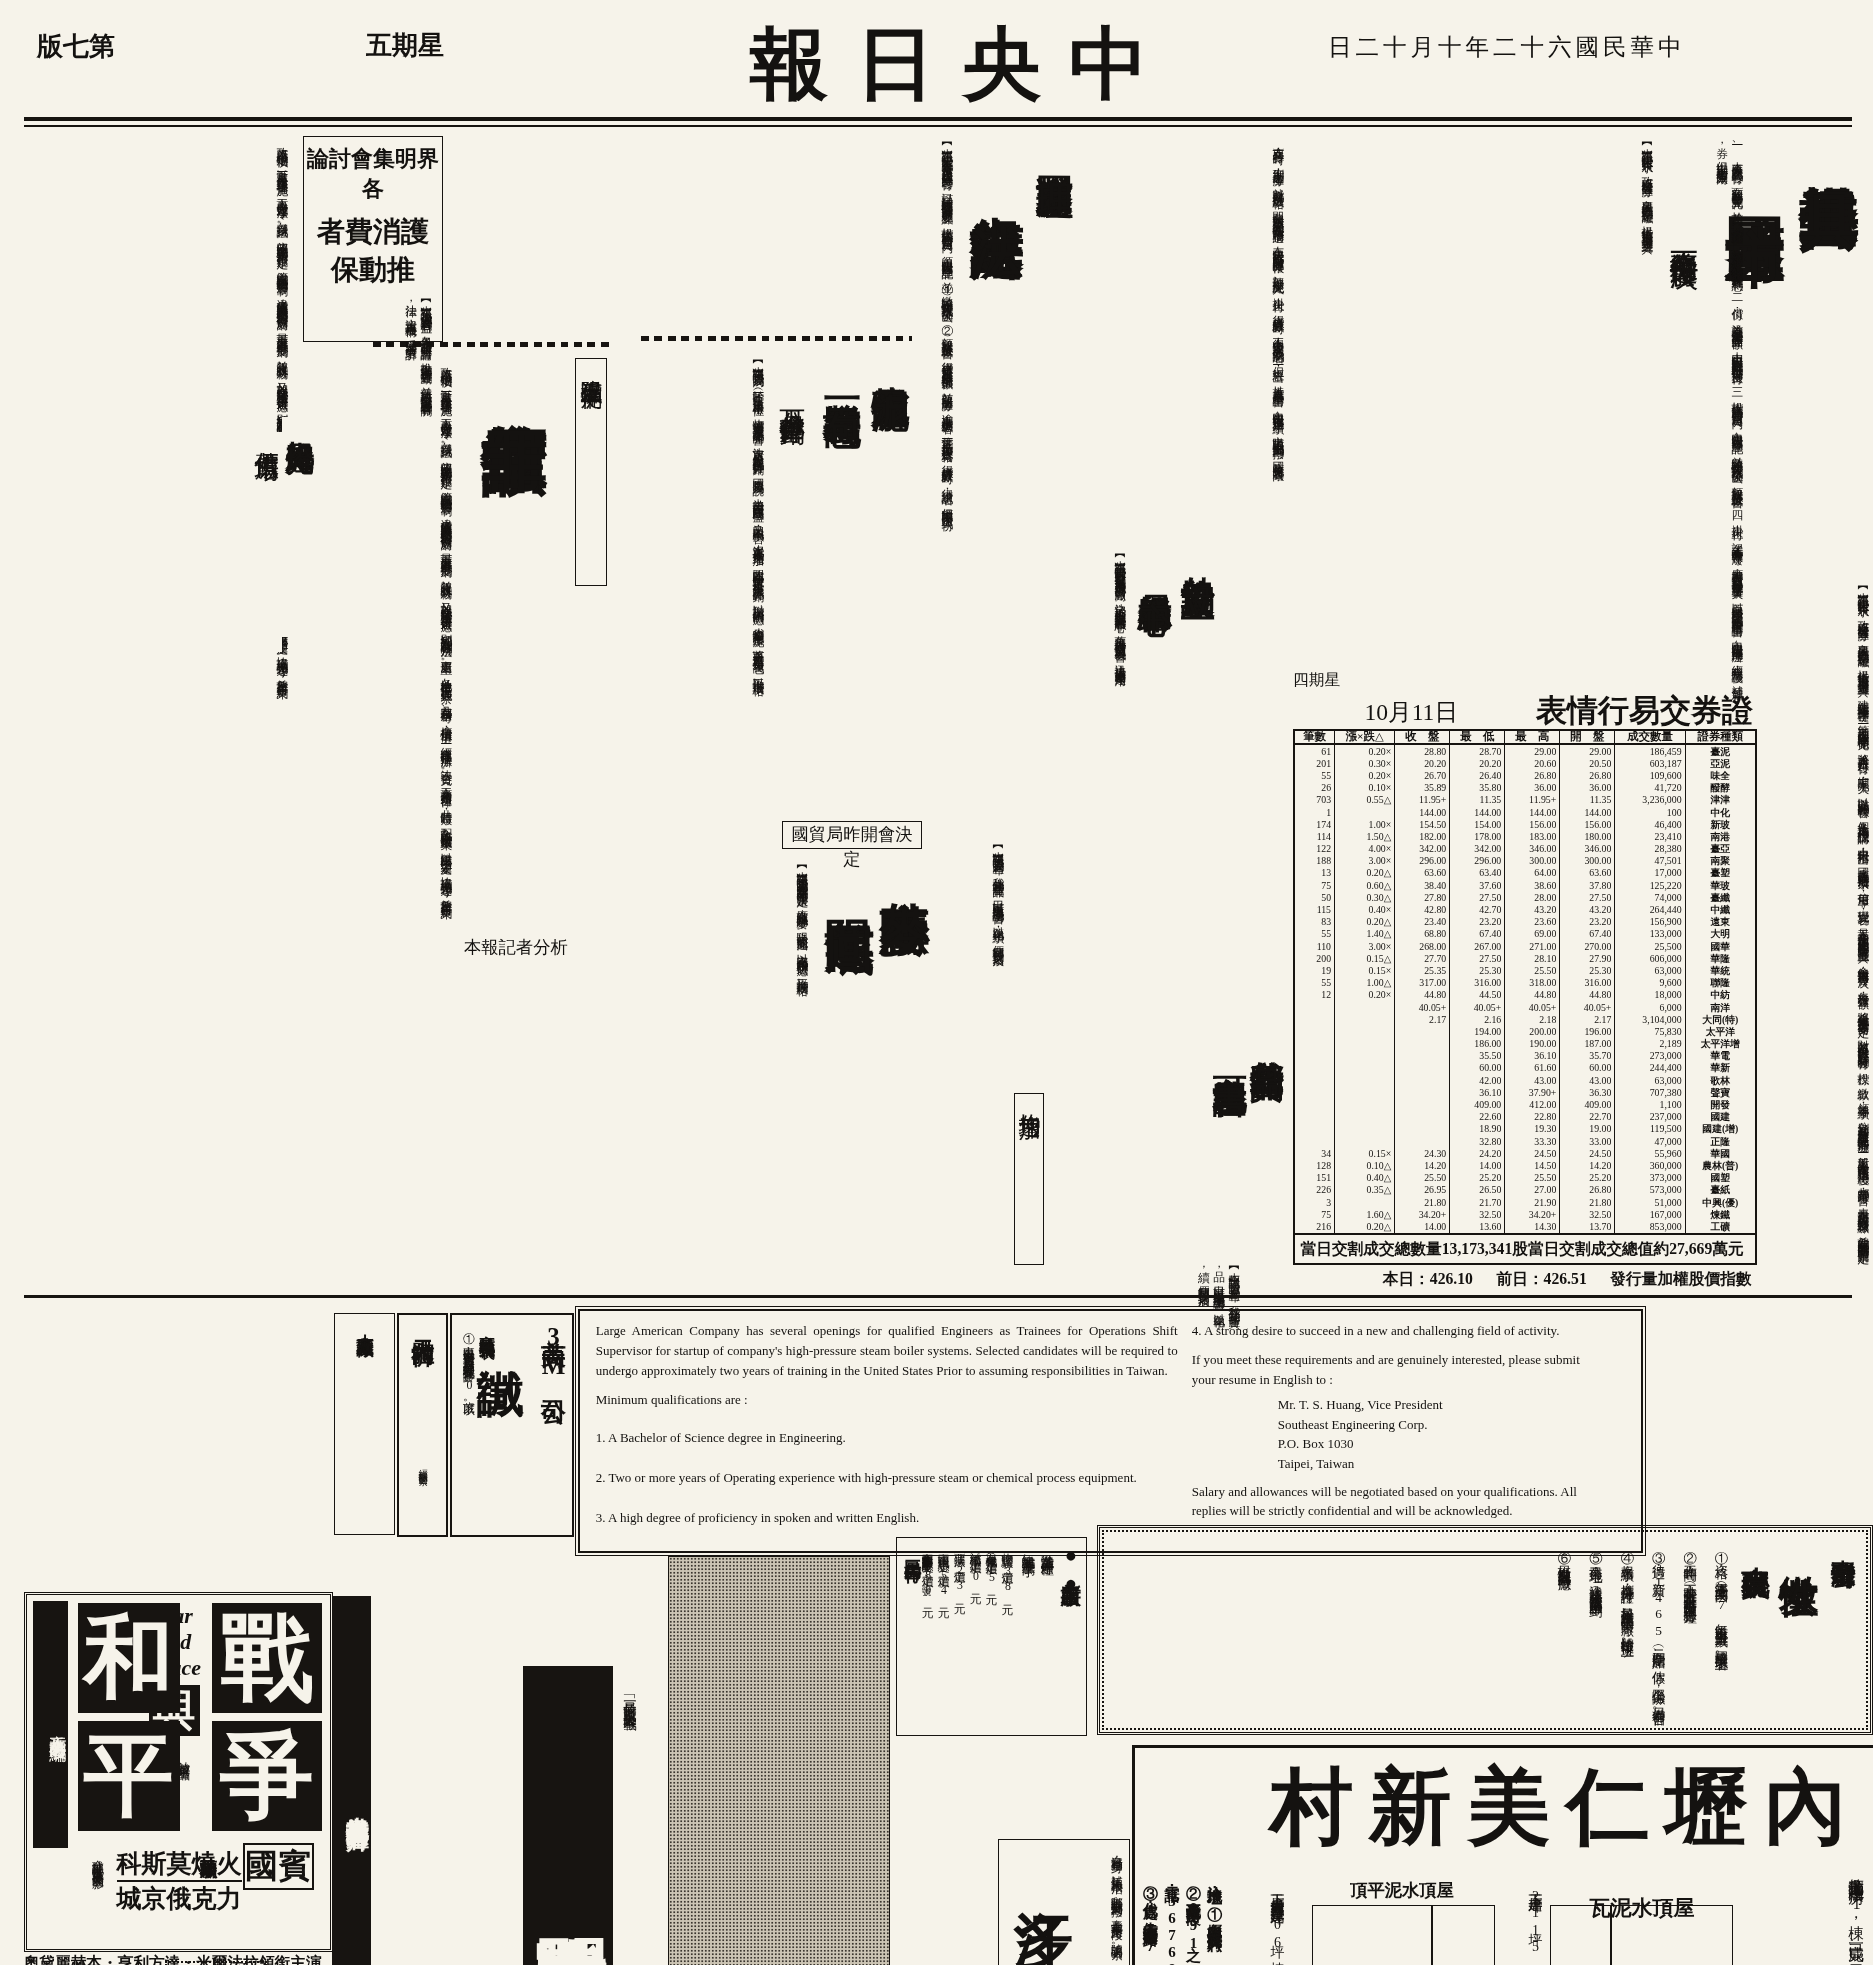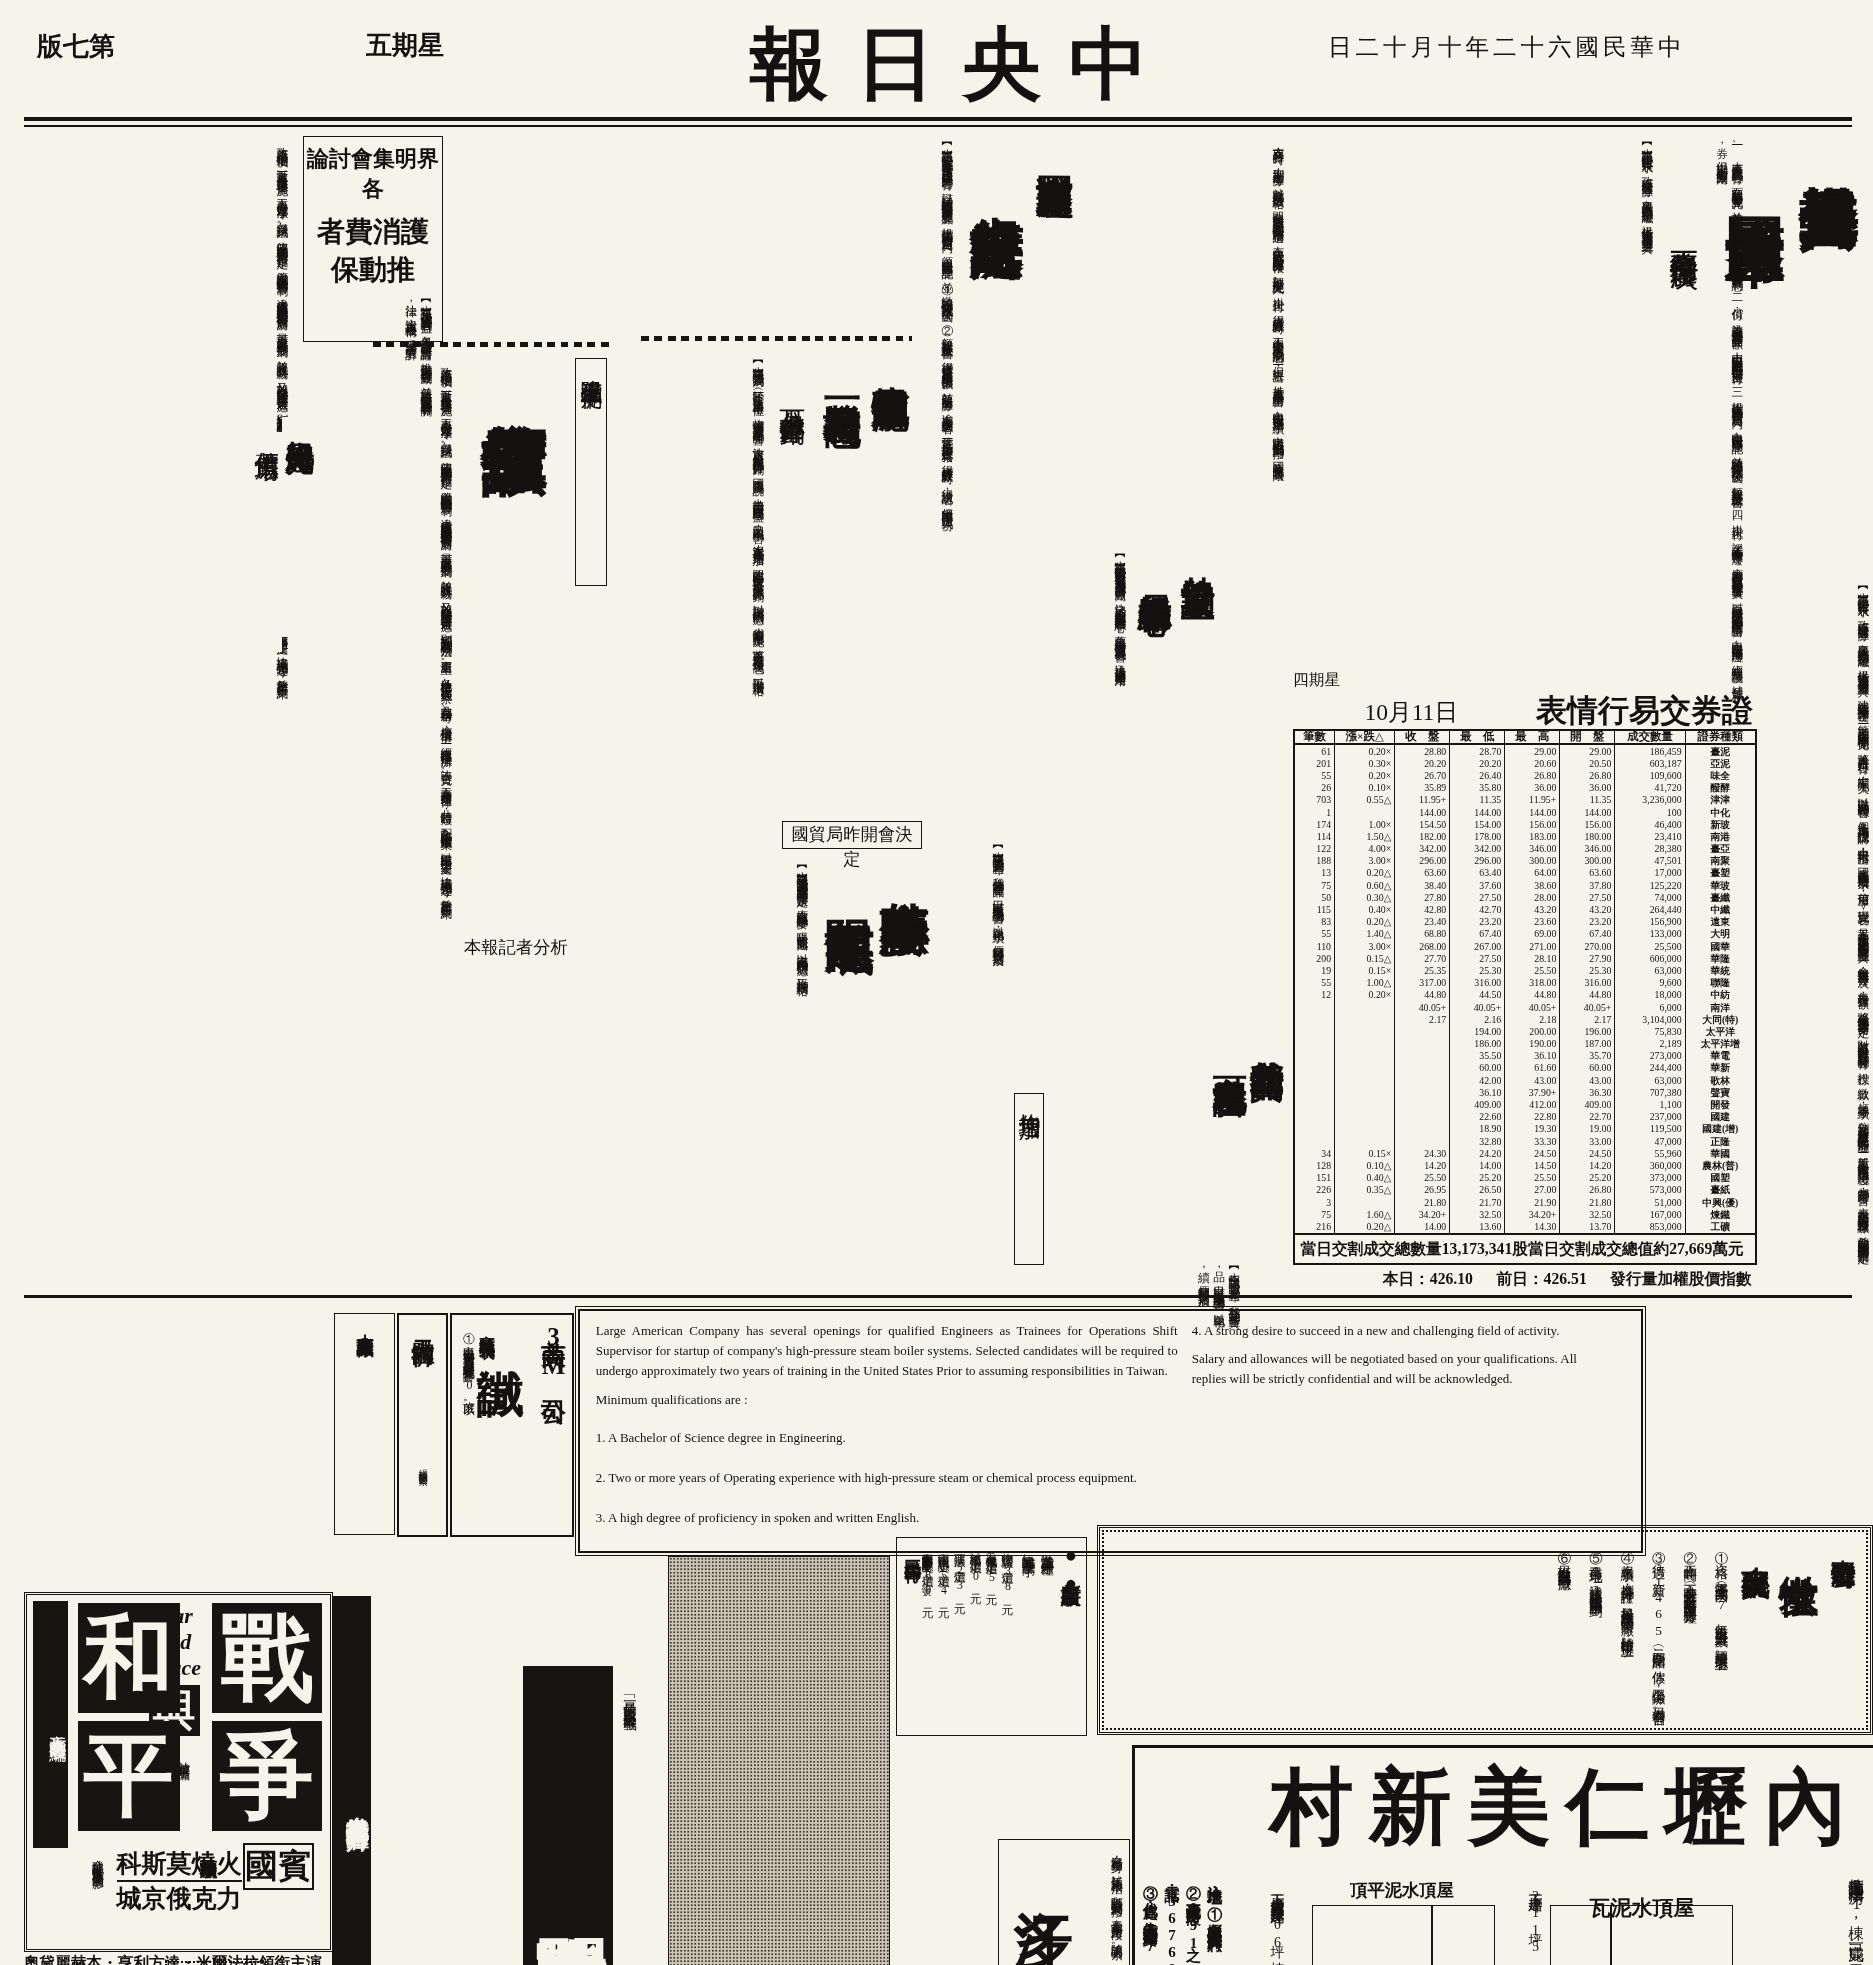--- a/index.html
+++ b/index.html
@@ -551,20 +551,27 @@
         <div class="just" style="font-size:13px;line-height:1.55;">Large American Company has several openings for qualified Engineers as Trainees for Operations Shift Supervisor for startup of company's high-pressure steam boiler systems. Selected candidates will be required to undergo approximately two years of training in the United States Prior to assuming responsibilities in Taiwan.</div>
         <div style="font-size:13px;margin-top:10.2px;">Minimum qualifications are :</div>
         <div style="margin-top:7px;">
             <div class="engli">1.   A Bachelor of Science degree in Engineering.</div>
             <div class="engli">2.   Two or more years of Operating experience with high-pressure steam or chemical process equipment.</div>
             <div class="engli">3.   A high degree of proficiency in spoken and written English.</div>
           </div>
       </div>
       <div style="width:393px;">
         <div style="font-size:13px;line-height:1.5;">4.   A strong desire to succeed in a new and challenging field of activity.</div>
+        <div style="font-size:13px;line-height:1.5;margin-top:9.4px;">If you meet these requirements and are genuinely interested, please submit your resume in English to :</div>
+        <div style="margin-top:6.3px;margin-left:86px;">
+            <div class="engaddr">Mr. T. S. Huang, Vice President</div>
+            <div class="engaddr">Southeast Engineering Corp.</div>
+            <div class="engaddr">P.O. Box 1030</div>
+            <div class="engaddr">Taipei, Taiwan</div>
+          </div>
         <div style="font-size:13px;line-height:1.5;margin-top:8.6px;">Salary and allowances will be negotiated based on your qualifications.  All replies will be strictly confidential and will be acknowledged.</div>
       </div>
     </div>
   </div>
 
   <div class="abs thin" style="left:896px;top:1537px;width:189px;height:197px;">
     <div class="v b" style="position:absolute;right:3.1px;top:6.3px;height:181px;font-size:20.4px;">●新書出版●</div>
     <div class="v" style="position:absolute;right:31px;top:6.3px;height:181px;font-size:13.4px;">浩瀚叢書二千餘種</div>
     <div class="v" style="position:absolute;right:50px;top:6.3px;height:181px;font-size:13.4px;">氣魄雄渾五千萬字</div>
     <div style="position:absolute;right:71px;top:5.5px;height:185px;display:flex;flex-direction:row-reverse;gap:1.6px;">

